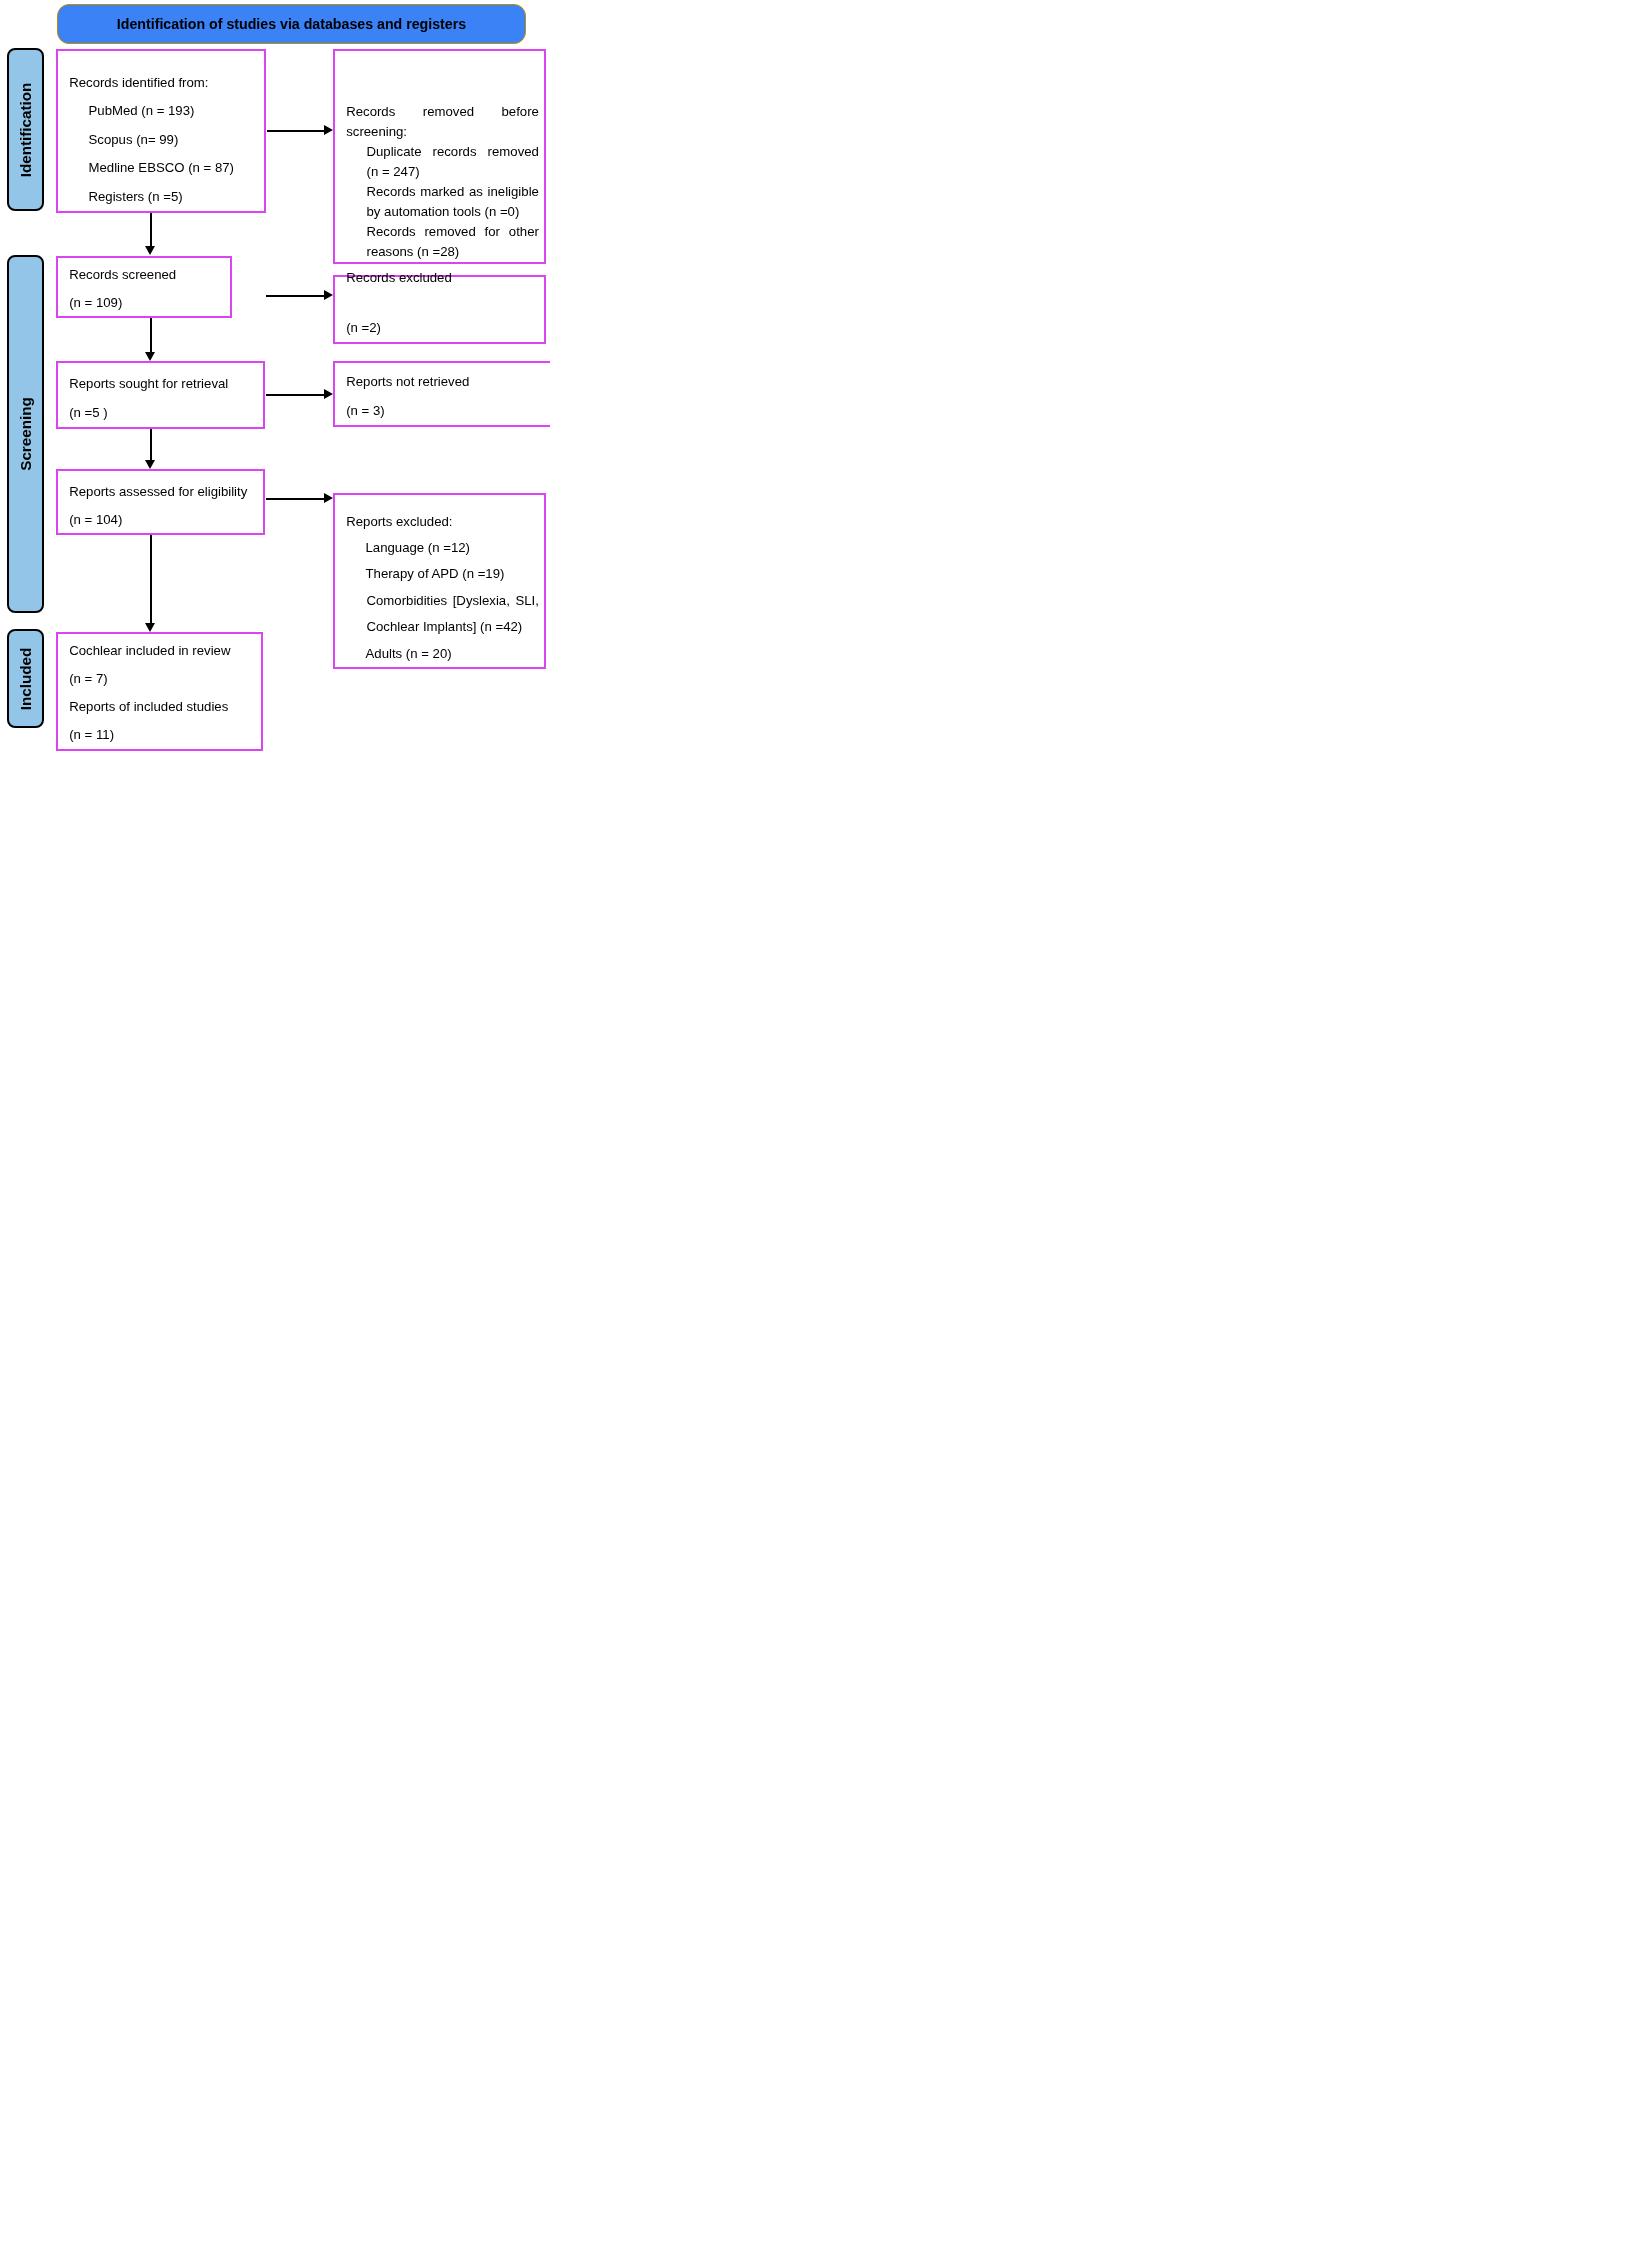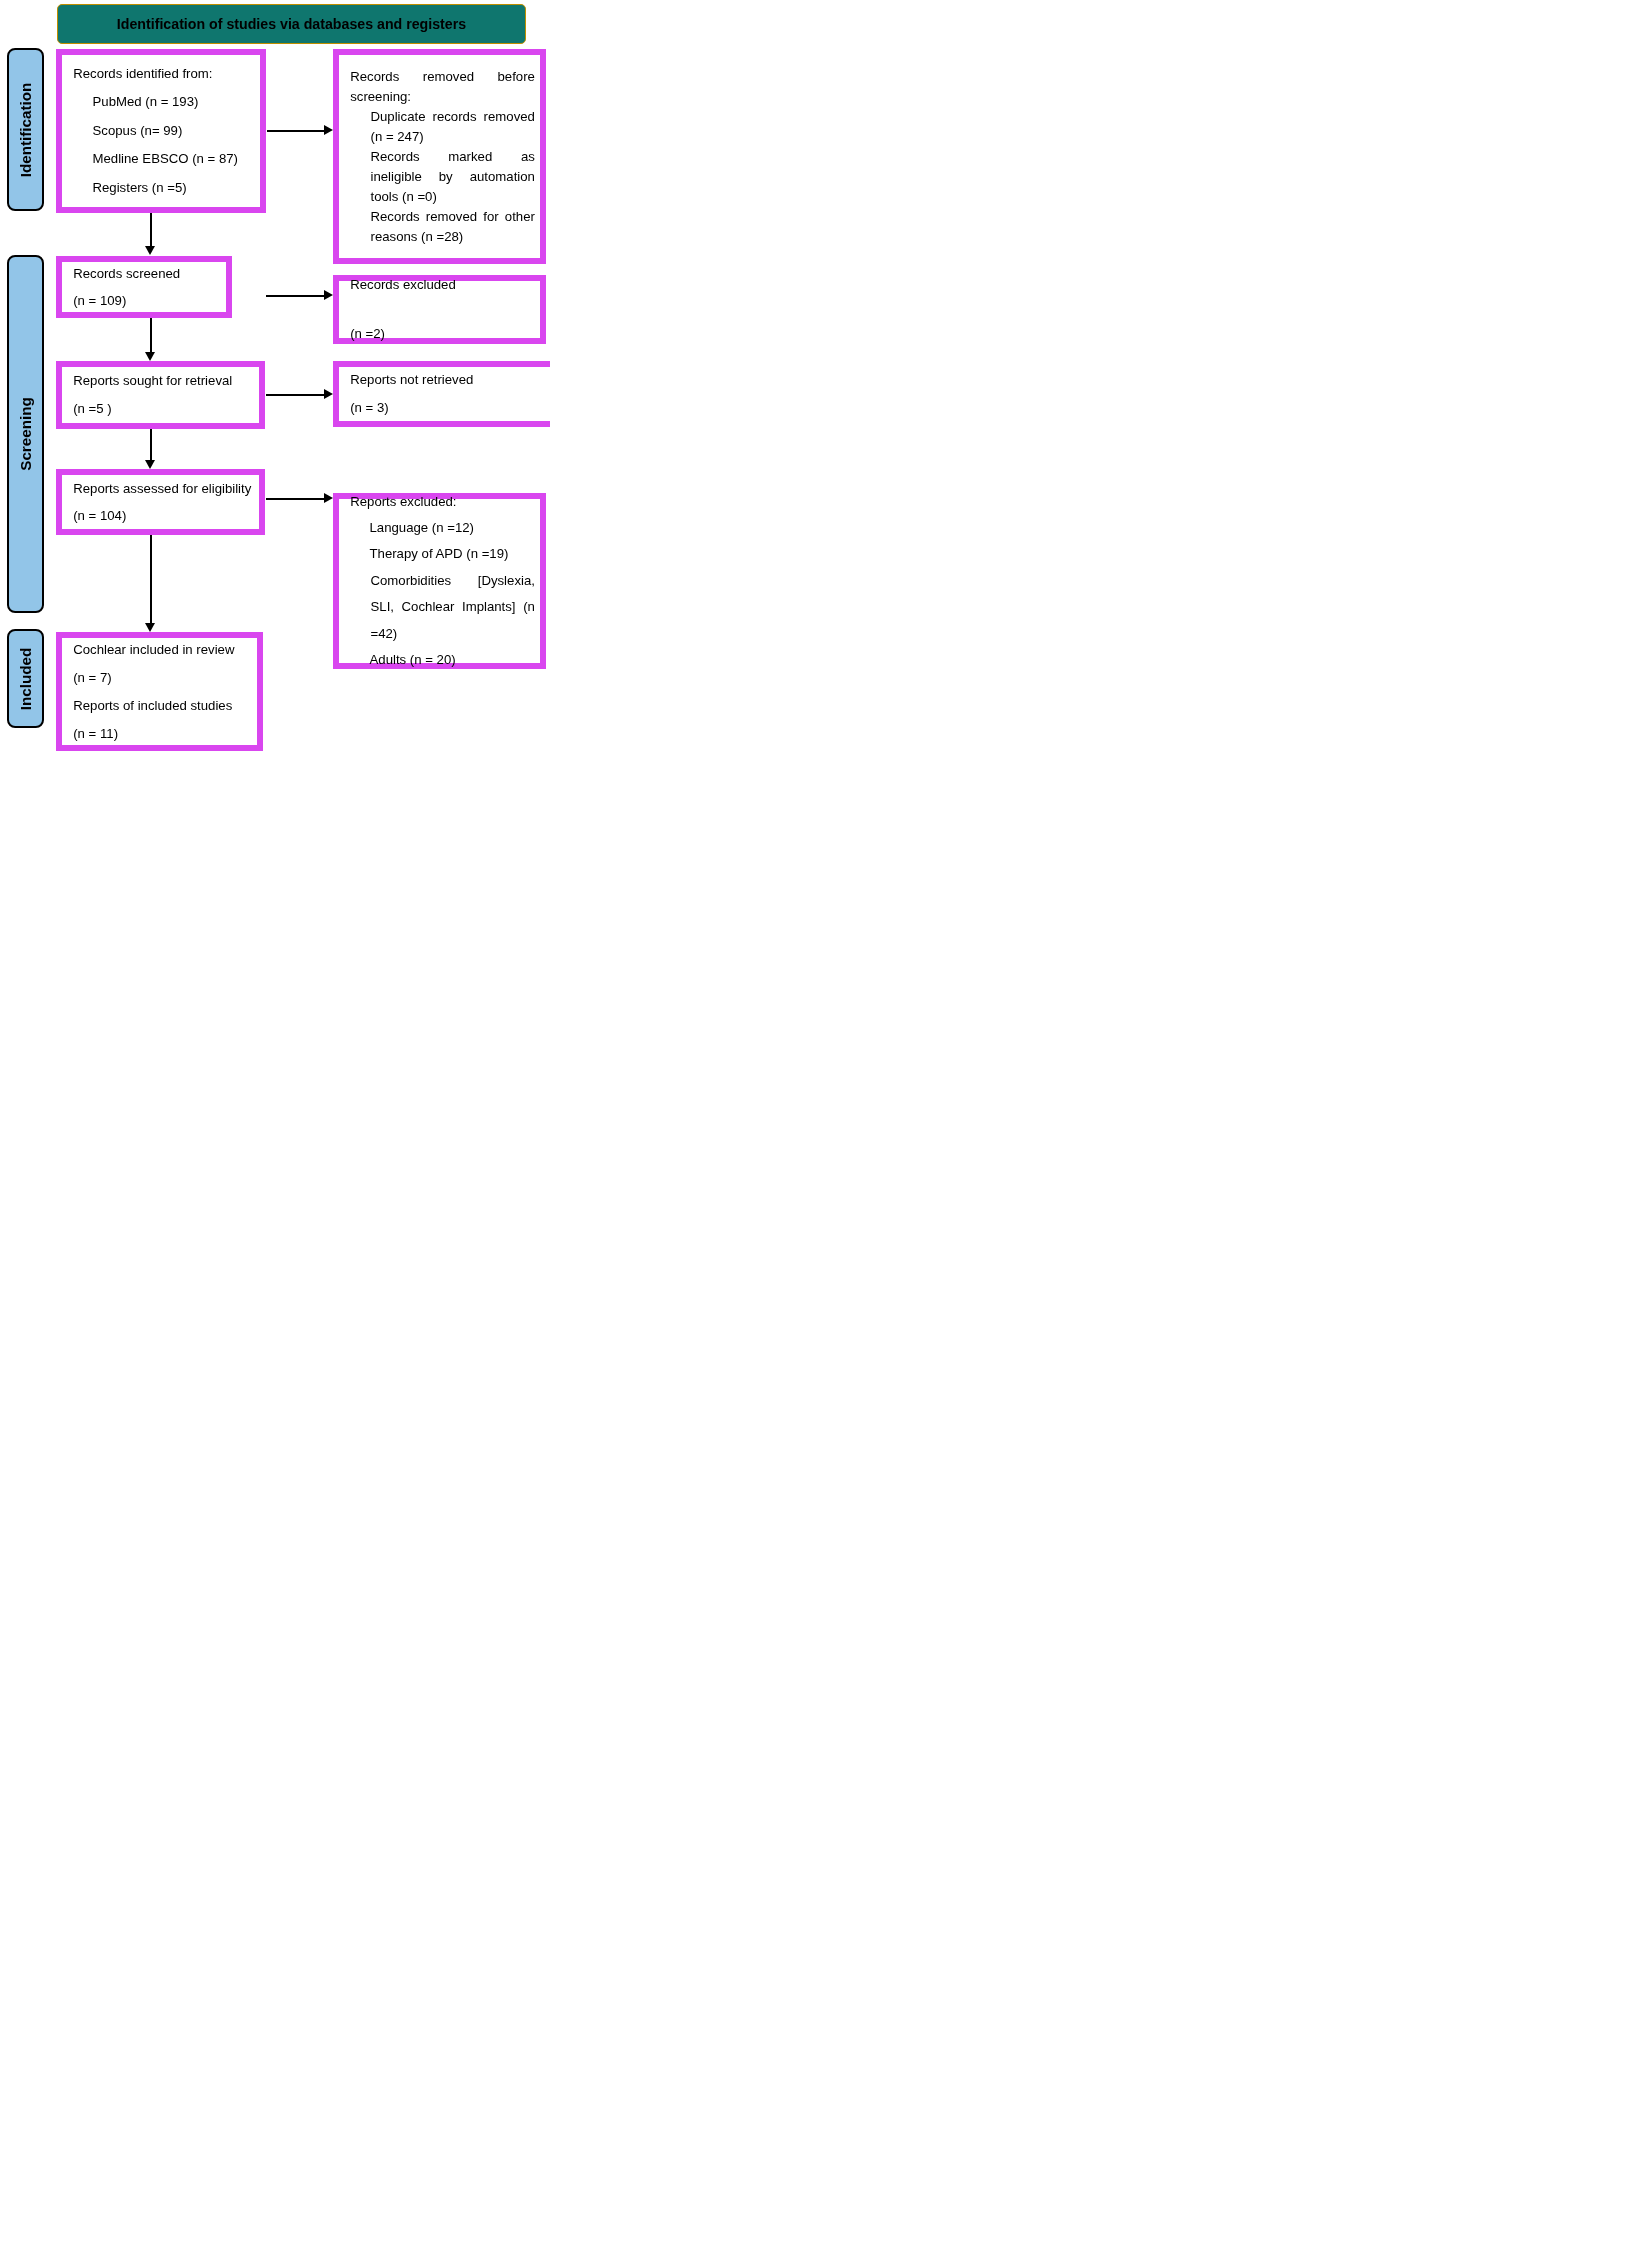--- a/index.html
+++ b/index.html
@@ -10,23 +10,23 @@
     background: #ffffff;
     font-family: "Liberation Sans", sans-serif;
     color: #000000;
     overflow: hidden;
   }
 
   
   .banner {
     position: absolute;
     left: 57px; top: 4.1px; width: 469px; height: 40px;
-    background: #0f766e;
+    background: #3b82f6;
     border: 1.5px solid #BF8F00;
-    border-radius: 5px;
+    border-radius: 12px;
     display: flex; align-items: center; justify-content: center;
     font-weight: bold; font-size: 14.2px;
     box-sizing: border-box;
   }
 
   
   .sidebar {
     position: absolute;
     left: 6.6px; width: 37px;
     background: #92C5E8;
@@ -41,23 +41,23 @@
     position: absolute; left: 50%; top: 50%;
     transform: translate(-50%, -50%) rotate(-90deg);
     white-space: nowrap;
     font-weight: bold; font-size: 15.2px;
   }
 
   
   .box {
     position: absolute;
     background: #ffffff;
-    border: 6px solid #d946ef;
+    border: 2px solid #d946ef;
     box-sizing: border-box;
-    display: flex; flex-direction: column; justify-content: center;
+    display: flex; flex-direction: column; justify-content: flex-end;
     font-size: 13.2px; line-height: 28.5px;
   }
   .box .line   { padding-left: 11.2px; white-space: nowrap; }
   .box .item   { padding-left: 30.5px; }
   .box .para   { padding-left: 11.2px; padding-right: 5.1px; text-align: justify; white-space: normal; }
   .box .para.item { padding-left: 31.5px; }
 
   #box-identified { left: 56px; top: 49px;  width: 210px; height: 164px; }
   #box-screened   { left: 56px; top: 256px; width: 176px; height: 62px; line-height: 27.4px; }
   #box-sought     { left: 56px; top: 361px; width: 209px; height: 68px; }

